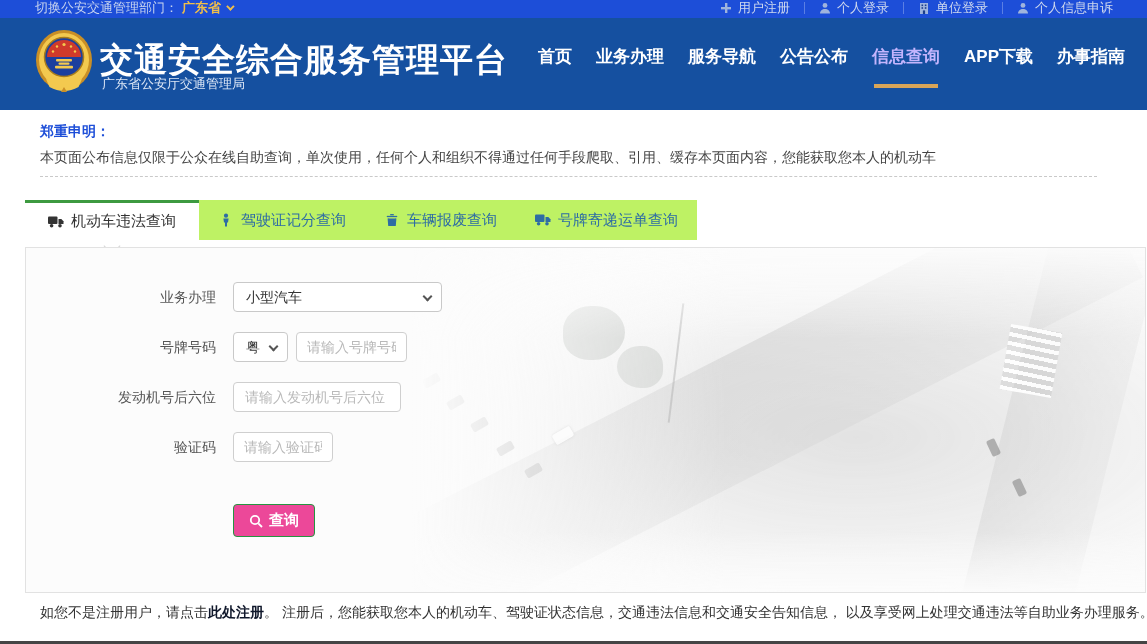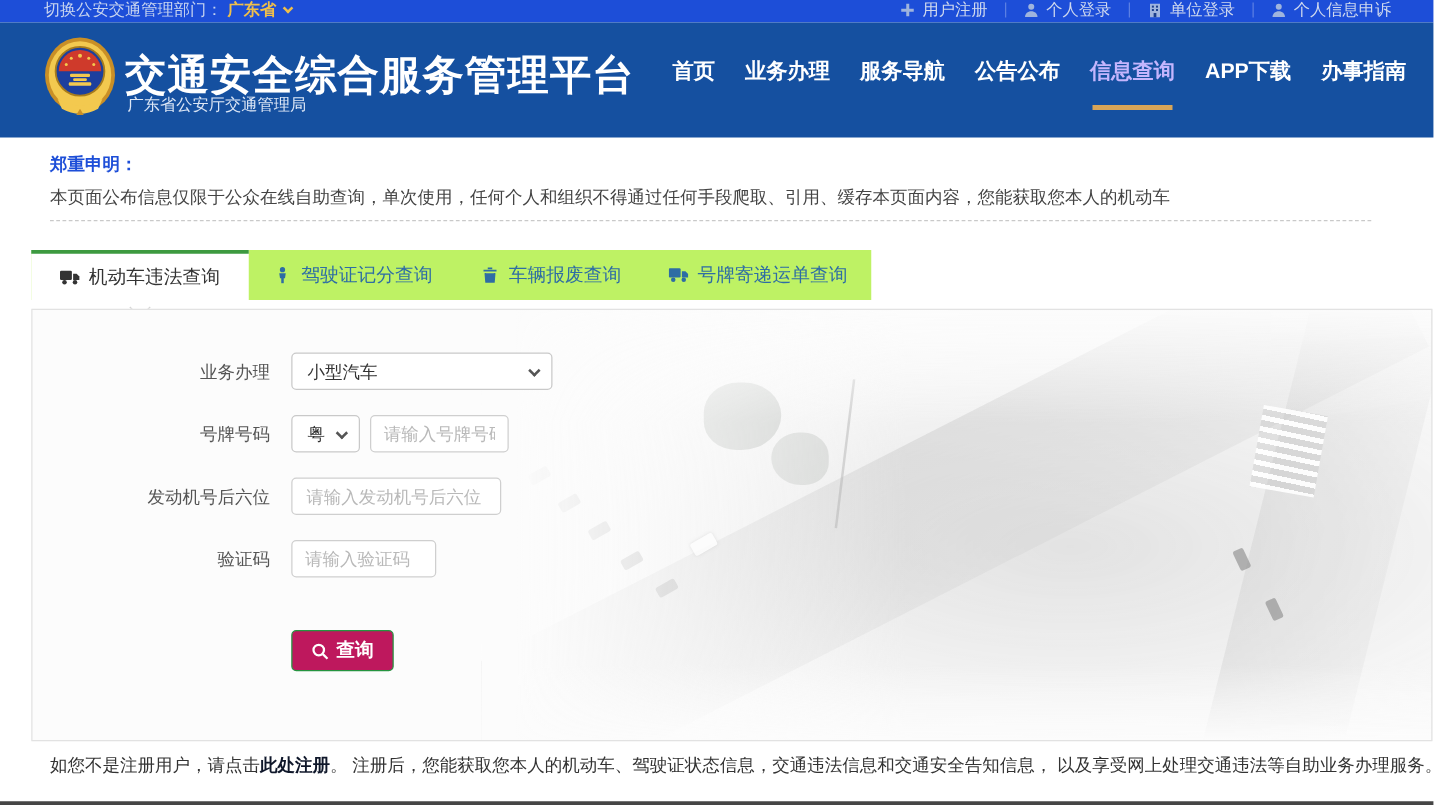--- a/index.html
+++ b/index.html
@@ -62,22 +62,22 @@
   .frow { position:absolute; left:0; height:30px; }
   .flabel { position:absolute; left:0; top:0; width:190px; text-align:right; line-height:30px; font-size:14px; color:#555; }
   .fctrl { position:absolute; left:207px; top:0; display:flex; gap:8px; }
   .selbox { position:relative; height:30px; background:#fff; border:1px solid #c9c9c9; border-radius:4px; line-height:28px; font-size:14px; color:#333; padding:0 24px 0 12px; cursor:pointer; }
   .selbox .chev { position:absolute; right:10px; top:10px; width:7px; height:7px; border-right:2px solid #555; border-bottom:2px solid #555; transform:rotate(45deg); }
   .tinput { height:30px; background:#fff; border:1px solid #cfcfcf; border-radius:4px; font-size:14px; color:#333; padding:0 10px; font-family:"Liberation Sans", sans-serif; }
   .tinput::placeholder { color:#b9b9b9; }
   #row-plate-type { top:34px; } #row-plate-no { top:84px; } #row-engine { top:134px; } #row-captcha { top:184px; }
   #sel-plate-type { width:209px; }
   #sel-province { width:55px; }
-  #inp-plate { width:111px; } #inp-engine { width:168px;padding-left:11px; } #inp-captcha { width:116px; }
-  #query-btn { position:absolute; left:207px; top:256px; width:82px; height:33px; background:#be185d; border:1px solid #259440; border-radius:4px; color:#fff; font-size:15px; font-weight:bold; display:flex; align-items:center; justify-content:center; gap:6px; cursor:pointer; font-family:"Liberation Sans", sans-serif; }
+  #inp-plate { width:111px; } #inp-engine { width:168px;padding-left:11px; } #inp-captcha { width:100px; }
+  #query-btn { position:absolute; left:207px; top:256px; width:82px; height:33px; background:#ec4899; border:1px solid #259440; border-radius:4px; color:#fff; font-size:15px; font-weight:bold; display:flex; align-items:center; justify-content:center; gap:6px; cursor:pointer; font-family:"Liberation Sans", sans-serif; }
 
   
   #footnote { position:absolute; left:40px; top:604px; font-size:14px; color:#333; white-space:nowrap; }
   #footnote .reg-link { color:#0f172a; font-weight:bold; cursor:pointer; }
   #bottombar { position:absolute; left:0; bottom:0; width:1147px; height:3px; background:#454545; }
 </style>
 </head>
 <body>
 
 <div id="page">

